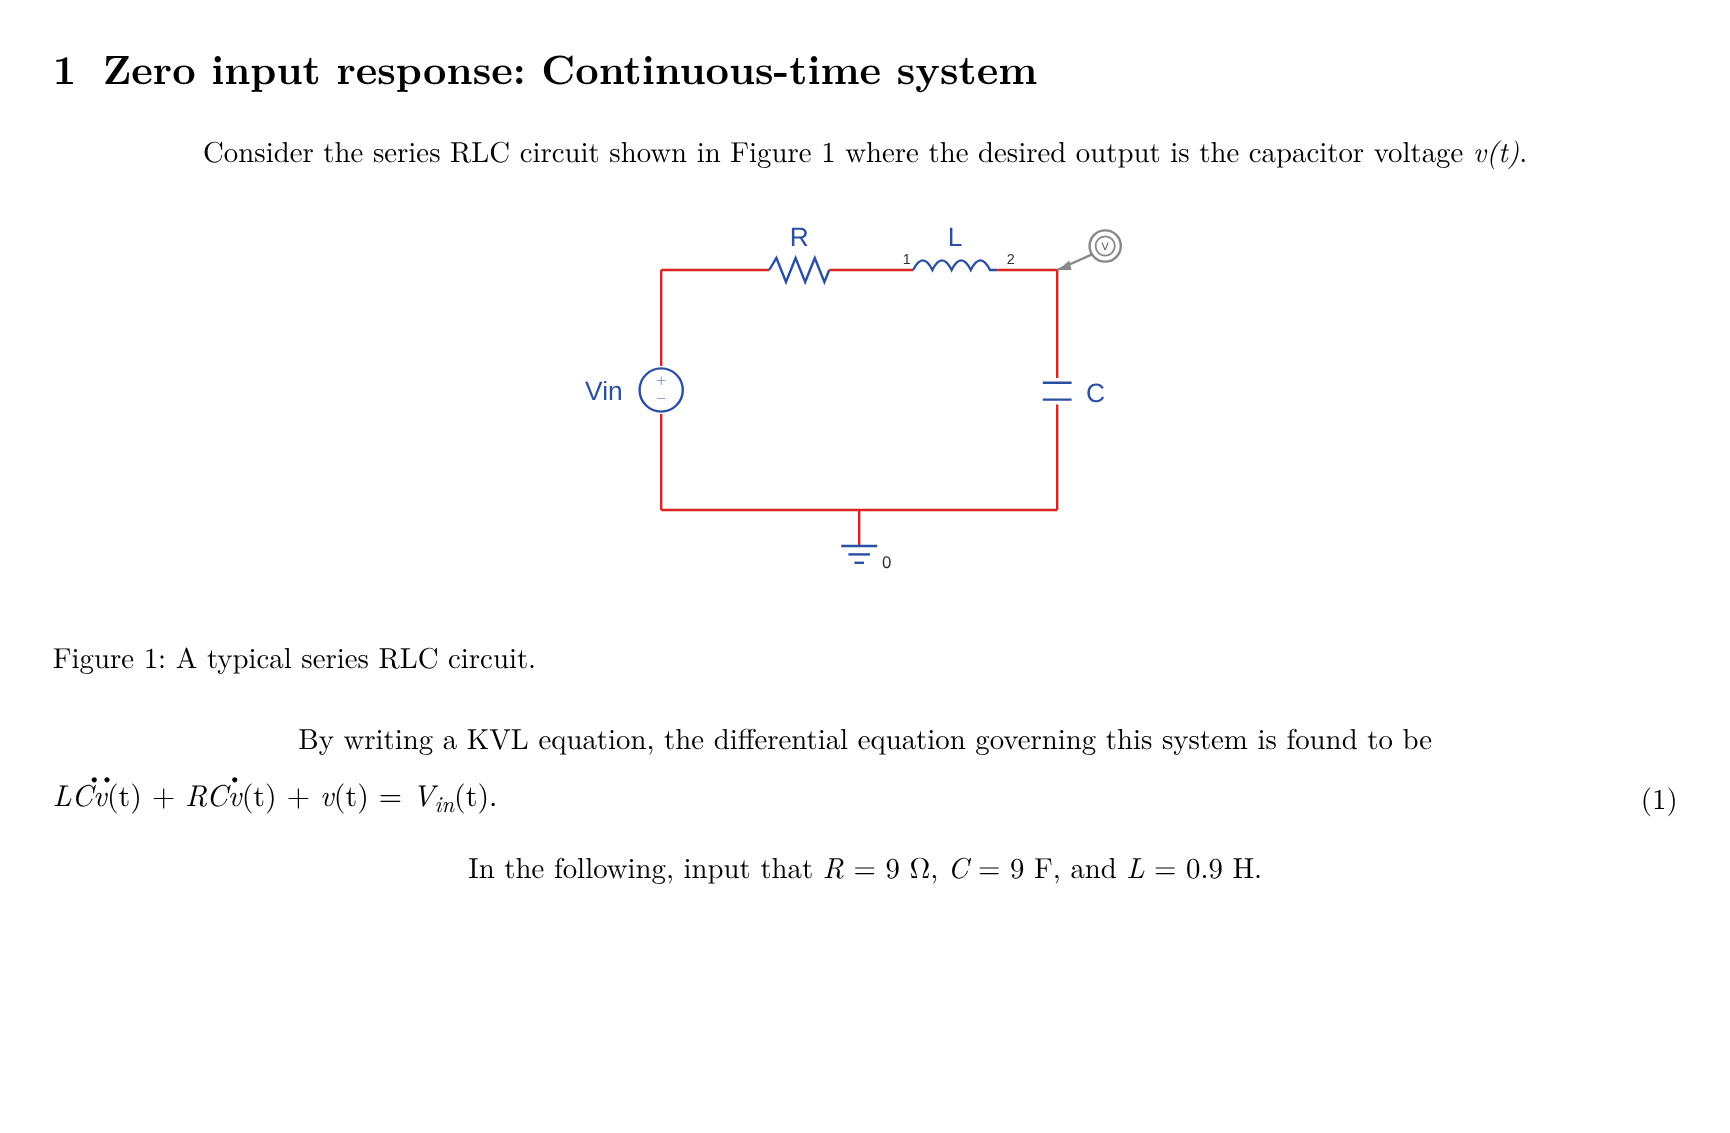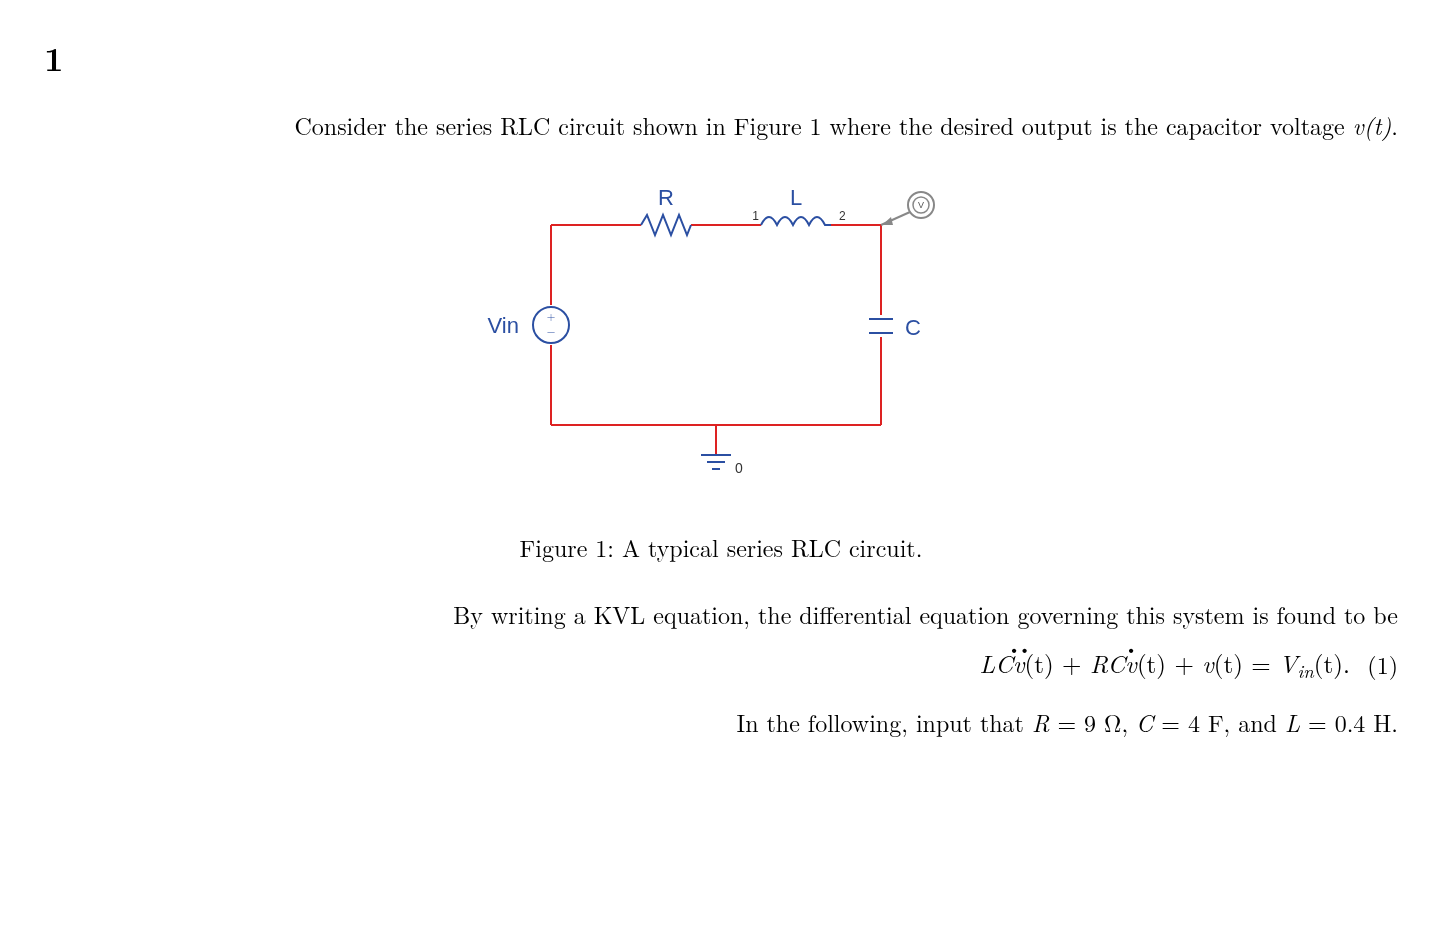--- a/index.html
+++ b/index.html
@@ -21,42 +21,41 @@
     margin: 0 0 28px 0;
     display: flex;
     gap: 22px;
     align-items: baseline;
   }
   .sec-num { }
   .sec-title { }
   p.body {
     margin: 0 0 14px 0;
     line-height: 1.35;
-    text-align: right;
+    text-align: center;
   }
   .ital { font-style: italic; }
   .figure-wrap {
     width: 100%;
     text-align: center;
     margin: 24px 0 4px 0;
   }
   .figure-caption {
-    text-align: center;
     margin: 18px 0 34px 0;
     font-size: 24px;
   }
   
   .equation-row {
     display: flex;
     align-items: center;
     margin: 10px 0 24px 0;
   }
   .equation-center {
     flex: 1;
-    text-align: right;
+    text-align: left;
     font-style: italic;
     font-size: 25px;
   }
   .equation-center .rm { font-style: normal; }
   .eqnum {
     width: 48px;
     text-align: right;
     font-size: 24px;
   }
   .sub { font-size: 0.75em; font-style: italic; vertical-align: -0.25em; }
@@ -87,20 +86,21 @@
   svg.circuit {
     width: 520px;
     height: 340px;
   }
 </style>
 </head>
 <body>
 
 <h1 class="section-heading">
   <span class="sec-num">1</span>
+  <span class="sec-title">Zero input response: Continuous-time system</span>
 </h1>
 
 <p class="body">
   <span>Consider the series RLC circuit shown in Figure 1 where the desired output is the capacitor voltage </span><span class="ital">v(t)</span><span>.</span>
 </p>
 
 <div class="figure-wrap">
   <svg class="circuit" viewBox="0 0 520 340">
 
     <g stroke="#d22" stroke-width="2" fill="none">
@@ -169,14 +169,14 @@
 <p class="body">By writing a KVL equation, the differential equation governing this system is found to be</p>
 
 <div class="equation-row">
   <div class="equation-center">
     <span>LC</span><span class="ddot-over">v</span><span class="rm">(t)</span><span class="rm"> + </span><span>RC</span><span class="dot-over">v</span><span class="rm">(t)</span><span class="rm"> + </span><span>v</span><span class="rm">(t)</span><span class="rm"> = </span><span>V</span><span class="sub">in</span><span class="rm">(t)</span><span class="rm">.</span>
   </div>
   <div class="eqnum">(1)</div>
 </div>
 
 <p class="body">
-  <span>In the following, input that </span><span class="ital">R</span><span> = 9 Ω, </span><span class="ital">C</span><span> = 4 F, and </span><span class="ital">L</span><span> = 0.4 H.</span>
+  <span>In the following, input that </span><span class="ital">R</span><span> = 9 Ω, </span><span class="ital">C</span><span> = 9 F, and </span><span class="ital">L</span><span> = 0.9 H.</span>
 </p>
 
 </body></html>

